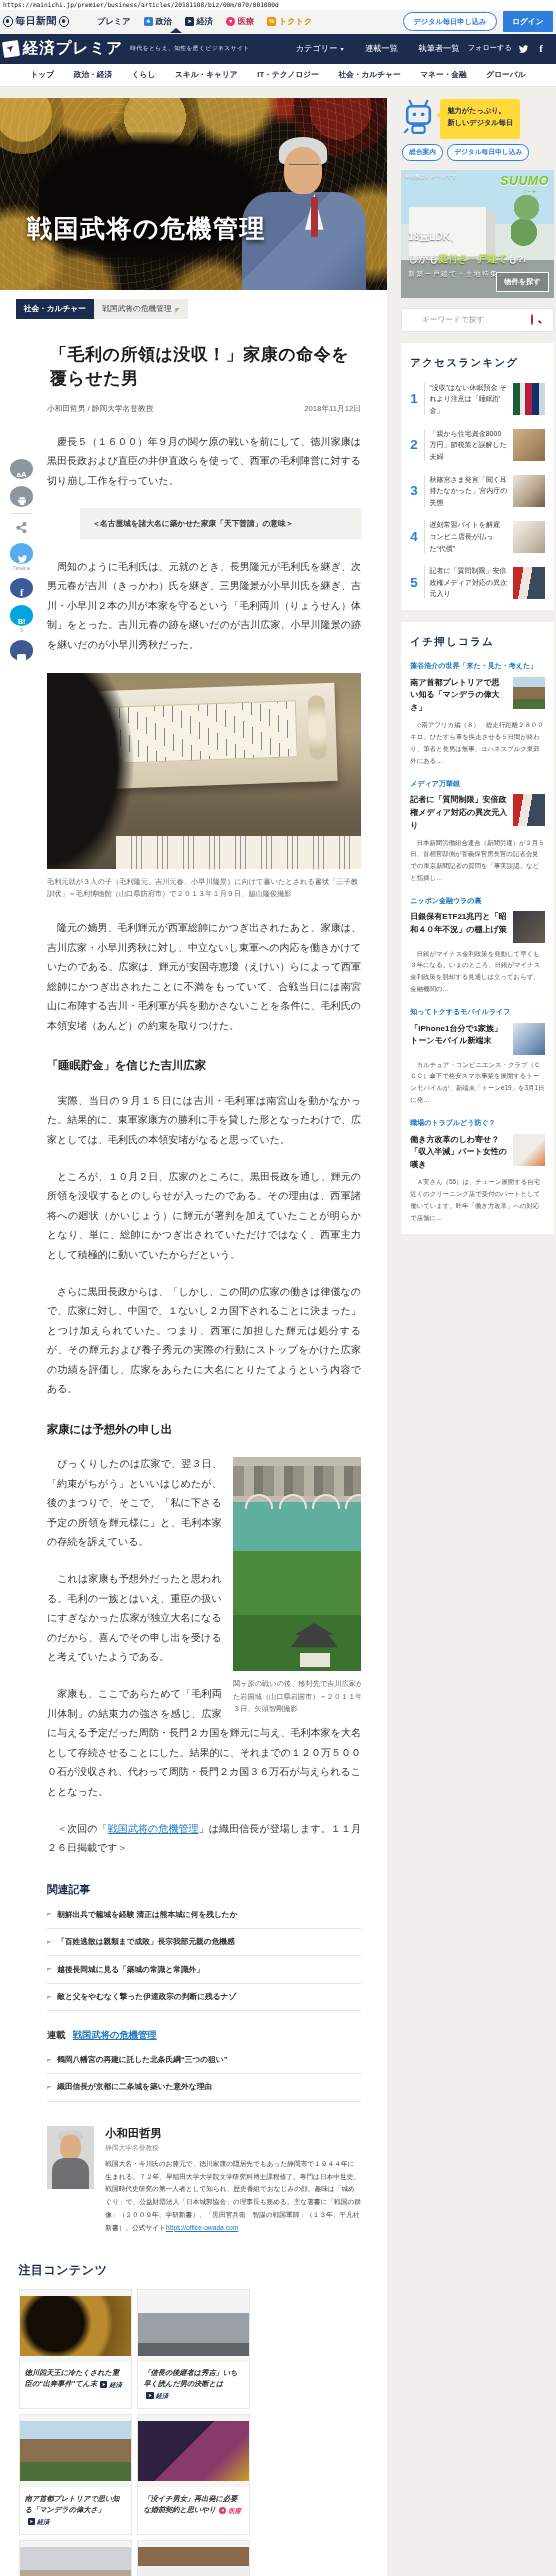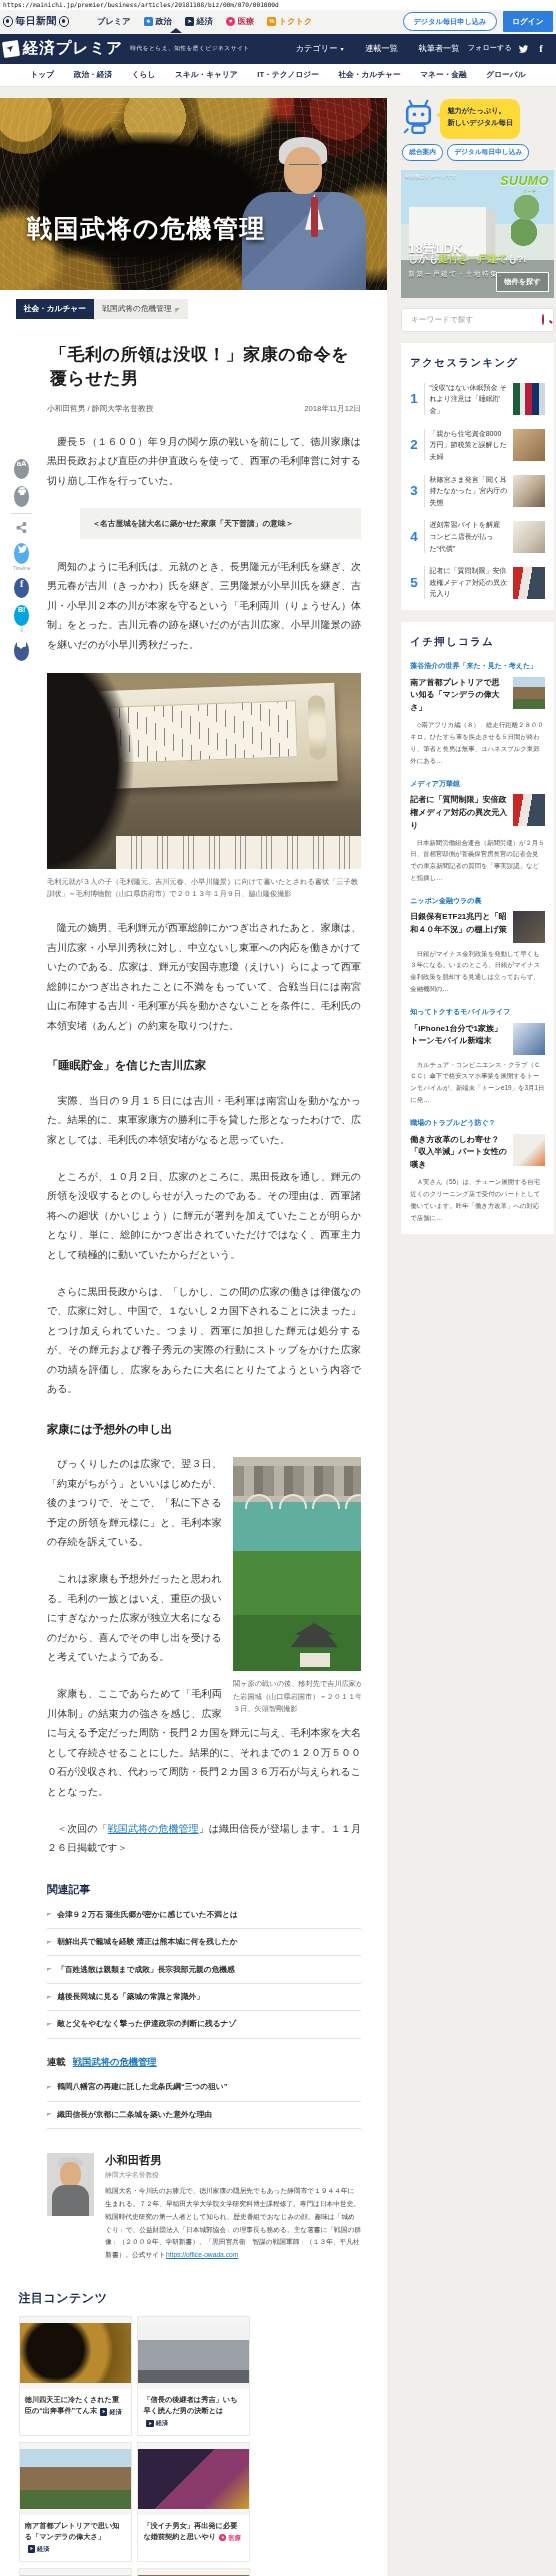--- a/index.html
+++ b/index.html
@@ -127,60 +127,60 @@
   .pname { font-size:11.3px; font-weight:bold; color:#222; }
   .ptitle { font-size:6.7px; color:#888; margin-top:3.1px; }
   .pbio { font-size:6.7px; color:#444; line-height:1.9; margin-top:5.2px; }
 
   .fsec { padding:0 18.5px; }
   .fhead { font-size:12px; font-weight:bold; color:#1c2c4e; margin-top:28px; letter-spacing:0.5px; }
   .fgrid { display:flex; flex-wrap:wrap; gap:5.7px; margin-top:9.3px; }
   .fcard { width:113px; background:#fff; border:0.5px solid #e8e8e5; }
   .fimg { height:72px; background:#f5f5f3; display:flex; align-items:center; }
   .fimg .ph { height:60px; width:100%; }
-  .ftitle { padding:5.2px 5.2px 7.2px; font-size:7.2px; font-weight:bold; color:#333; line-height:1.55; }
+  .ftitle { padding:5.2px 5.2px 7.2px; font-size:7.2px; font-weight:bold; color:#333; line-height:1.55;font-style:italic; }
   .chip { display:inline-flex; align-items:center; gap:2.1px; margin-left:3.1px; font-size:6.2px; font-weight:bold; white-space:nowrap; }
   .chip .ci { width:7.2px; height:7.2px; color:#fff; font-size:4.6px; line-height:7.2px; text-align:center; border-radius:1px; display:inline-block; }
   .chip-k { color:#1c2c4e; } .chip-k .ci { background:#1c2c4e; }
   .chip-m { color:#e8336e; } .chip-m .ci { background:#e8336e; border-radius:50%; }
 
   
   .share-rail { position:absolute; left:6.2px; top:361px; width:31px; display:flex; flex-direction:column; align-items:center; gap:6.7px; }
-  .sr { width:15px; height:20.6px; border-radius:50%; display:flex; align-items:flex-start; justify-content:center; color:#fff; font-weight:bold; }
+  .sr { width:23px; height:20.6px; border-radius:50%; display:flex; align-items:flex-end; justify-content:center; color:#fff; font-weight:bold; }
   .sr-gray { background:#8d959d; font-size:7.7px; }
   .sr-tw { background:#55acee; }
   .sr-fb { background:#3a5a98; font-size:10.3px; font-family:"Liberation Serif",serif; }
   .sr-ht { background:#00a5de; font-size:7.2px; }
   .sr-cm { background:#3f5a93; position:relative; }
   .bub { width:9.3px; height:6.7px; background:#fff; border-radius:1.5px; position:relative; }
   .bub:after { content:''; position:absolute; left:1.5px; bottom:-2.1px; border-left:2.1px solid transparent; border-right:2.1px solid transparent; border-top:2.6px solid #fff; }
   .srlabel { font-size:4.6px; color:#999; margin-top:-4.1px; }
   .sharedots { color:#8d959d; }
   .sr-divider { width:20.6px; border-top:0.5px solid #ddd; }
 
   
   .sb-ad1 { margin-top:1px; padding:0 0 0 1px; }
   .ad1top { display:flex; }
   .mascot { flex:none; }
-  .bubble { background:#ffd938; border-radius:9px; padding:6.2px 7.2px; font-size:7.2px; font-weight:bold; color:#1c2c4e; line-height:1.7; position:relative; margin-left:5.2px; }
+  .bubble { background:#ffd938; border-radius:2px; padding:6.2px 7.2px; font-size:7.2px; font-weight:bold; color:#1c2c4e; line-height:1.7; position:relative; margin-left:5.2px; }
   .bubble:before { content:''; position:absolute; left:-4.1px; top:13.4px; border-top:3.6px solid transparent; border-bottom:3.6px solid transparent; border-right:5.2px solid #ffd938; }
   .ad1btns { display:flex; gap:4.1px; margin-top:5.2px; }
   .pillb { border:1px solid #2f7edd; color:#2f7edd; background:#fff; border-radius:8.2px; font-size:6.7px; font-weight:bold; padding:3.1px 6.2px; white-space:nowrap; }
   .sb-suumo { margin-top:9.3px; height:128px; position:relative; overflow:hidden; background:linear-gradient(180deg,#bfe0ee 0 42%, #dfe9e2 42% 70%, #9aa39b 70%); }
   .su-house { position:absolute; left:8.2px; top:37px; width:77px; height:49px; background:#f4f4f2; box-shadow:9.3px 3.1px 0 #d8d8d4; }
   .su-tree { position:absolute; right:12.4px; top:25px; width:31px; height:62px; background:radial-gradient(circle at 50% 20%, #7fae6a 0 12.4px, transparent 13px), radial-gradient(circle at 40% 60%, #6b9e56 0 13.4px, transparent 14px); }
   .su-note { position:absolute; left:4.1px; top:3.1px; font-size:5.2px; color:#fff; text-shadow:0 0.5px 1px rgba(0,0,0,.4); }
   .su-logo { position:absolute; right:5.2px; top:4.1px; color:#82c31e; font-size:12.4px; font-weight:bold; font-style:italic; letter-spacing:0.5px; text-shadow:0 0.5px 0 #fff; }
   .su-logosub { position:absolute; right:17.5px; top:18.5px; color:#82c31e; font-size:4.6px; }
-  .su-l1 { position:absolute; left:7.2px; top:70px; font-size:13px; font-weight:bold; color:#fff; text-shadow:0 1px 1.5px rgba(0,0,0,.55); }
+  .su-l1 { position:absolute; left:7.2px; top:60px; font-size:10px; font-weight:bold; color:#fff; text-shadow:0 1px 1.5px rgba(0,0,0,.55); }
   .su-l2 { position:absolute; left:7.2px; top:83px; font-size:9.8px; font-weight:bold; color:#fff; text-shadow:0 1px 1.5px rgba(0,0,0,.55); }
   .su-l2 b { color:#c8e86a; }
   .su-l3 { position:absolute; left:7.2px; top:100px; font-size:6.7px; color:#fff; letter-spacing:1.5px; text-shadow:0 0.5px 1px rgba(0,0,0,.6); }
   .su-btn { position:absolute; right:5.2px; bottom:6.2px; border:1px solid #fff; color:#fff; font-size:7.2px; font-weight:bold; padding:4.1px 7.2px; background:rgba(40,50,45,.25); }
-  .sb-search { margin-top:9.3px; background:#fff; border:0.5px solid #e2e2de; border-radius:2.1px; height:24px; display:flex; align-items:center; padding:0 9px; }
+  .sb-search { margin-top:9.3px; background:#fff; border:0.5px solid #e2e2de; border-radius:2.1px; height:24px; display:flex; align-items:center; padding:0 20px; }
   .sb-search input { border:none; outline:none; flex:1; font-size:7.7px; color:#333; font-family:inherit; }
   .sb-search input::placeholder { color:#999; }
   .mag { width:7.2px; height:7.2px; border:1.5px solid #a61e4d; border-radius:50%; position:relative; flex:none; }
   .mag:after { content:''; position:absolute; left:5.7px; top:5.7px; width:4.1px; height:1.5px; background:#a61e4d; transform:rotate(45deg); border-radius:1px; }
   .sb-card { background:#fff; margin-top:11.3px; padding:13.4px 9.3px 10.3px; }
   .sb-head { font-size:10.3px; font-weight:bold; color:#1c2c4e; letter-spacing:1.5px; }
   .ritem { display:flex; align-items:center; margin-top:11.3px; gap:0; }
   .rnum { width:13.4px; font-size:13.4px; font-weight:bold; color:#2b7de1; flex:none; }
   .rbar { width:0.5px; align-self:stretch; background:#ddd; margin:1px 5.2px 1px 0; }
   .rtxt { flex:1; font-size:7px; color:#333; line-height:1.65; }
@@ -401,24 +401,20 @@
             <p>　家康も、ここであらためて「毛利両川体制」の結束力の強さを感じ、広家に与える予定だった周防・長門２カ国を輝元に与え、毛利本家を大名として存続させることにした。結果的に、それまでの１２０万５０００石が没収され、代わって周防・長門２カ国３６万石が与えられることとなった。</p>
           </div>
 
           <p class="notep"><span>　＜次回の「</span><a class="alink">戦国武将の危機管理</a><span>」は織田信長が登場します。１１月２６日掲載です＞</span></p>
 
           <div class="relsec">
             <div class="relhead">関連記事</div>
             <div class="rlist">
               <a class="ritem2">
                   <span class="pennant"></span>
-                  <span>会津９２万石 蒲生氏郷が密かに感じていた不満とは</span>
-                </a>
-              <a class="ritem2">
-                  <span class="pennant"></span>
                   <span>朝鮮出兵で籠城を経験 清正は熊本城に何を残したか</span>
                 </a>
               <a class="ritem2">
                   <span class="pennant"></span>
                   <span>「百姓逃散は親類まで成敗」長宗我部元親の危機感</span>
                 </a>
               <a class="ritem2">
                   <span class="pennant"></span>
                   <span>越後長岡城に見る「築城の常識と常識外」</span>
                 </a>

